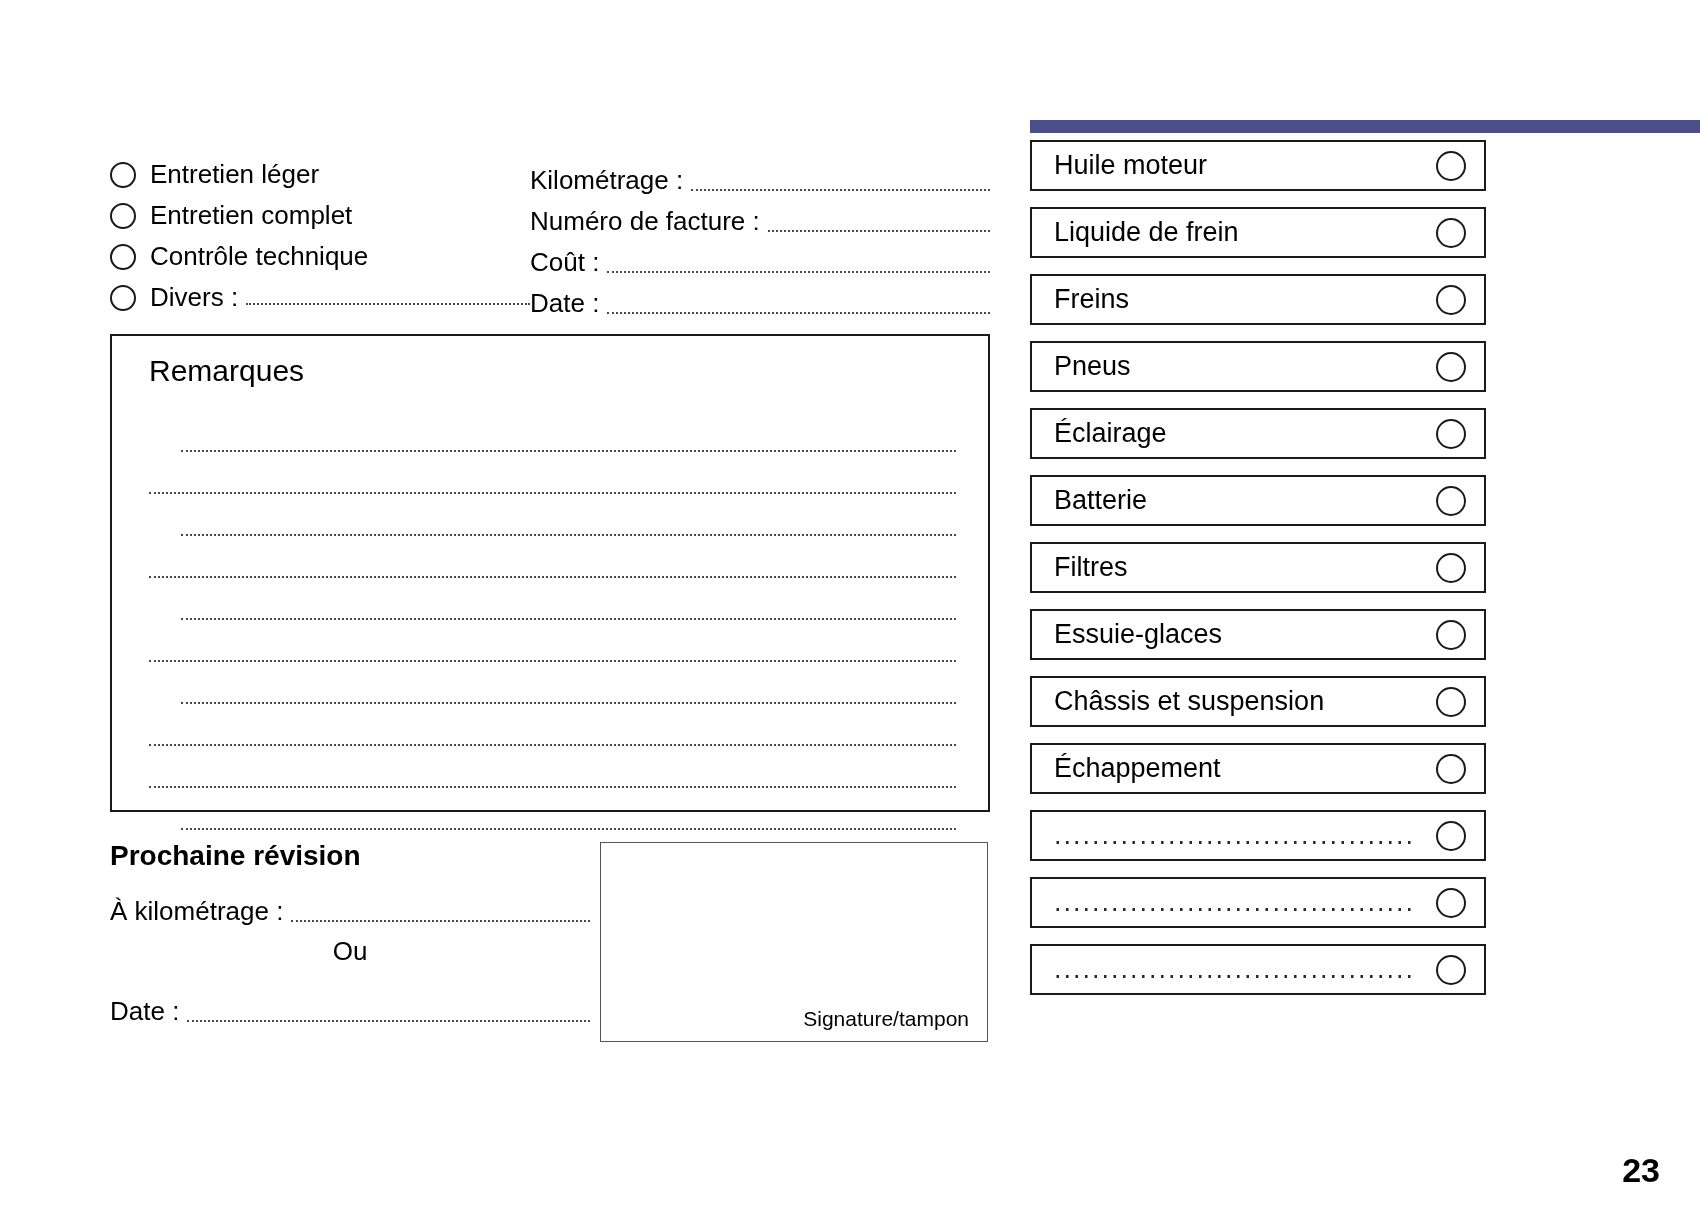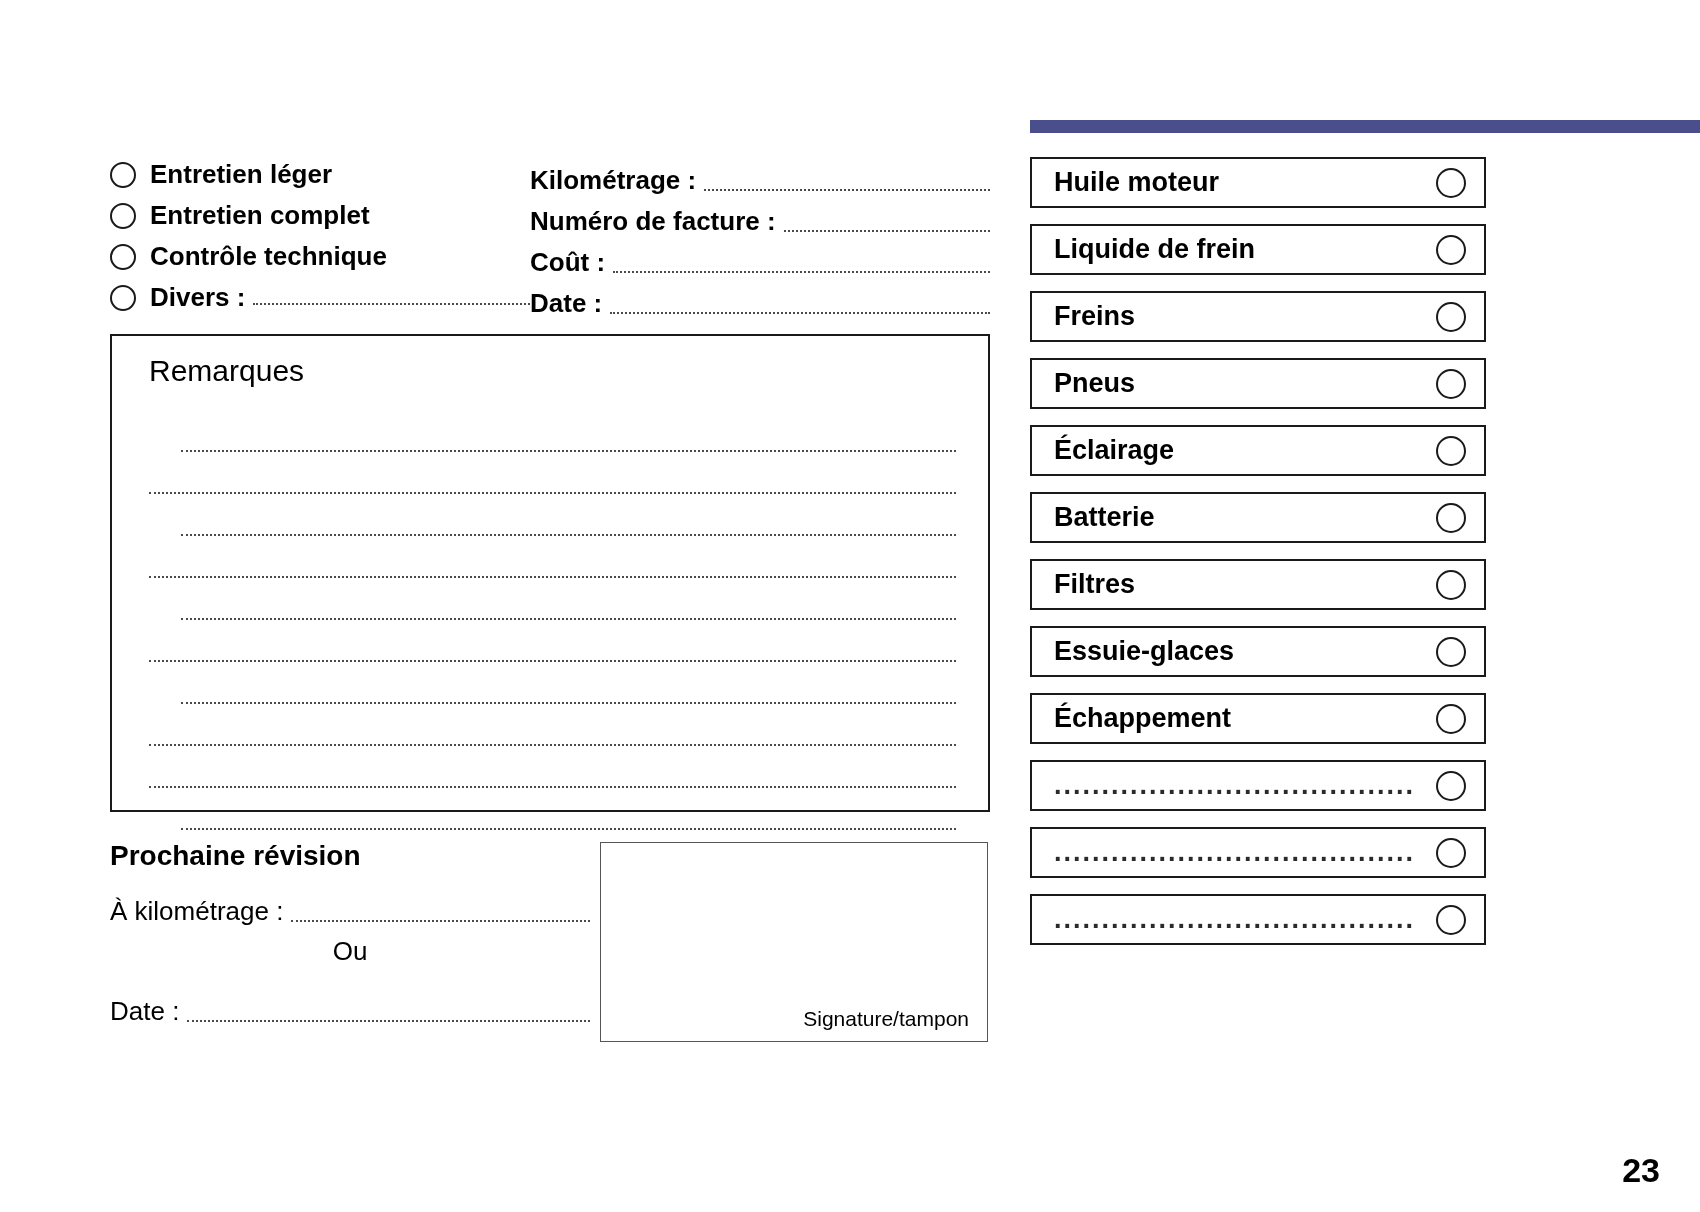--- a/index.html
+++ b/index.html
@@ -31,21 +31,20 @@
     position: absolute;
     left: 110px;
     top: 150px;
     width: 880px;
   }
 
   .top-grid {
     display: flex;
     flex-direction: row;
     align-items: flex-start;
-    font-weight: bold;
   }
   .checks {
     width: 420px;
     padding-top: 4px;
   }
   .check-row {
     display: flex;
     align-items: center;
     height: 41px;
     font-size: 26px;
@@ -152,23 +151,22 @@
     right: 18px;
     bottom: 10px;
     font-size: 21px;
     color: #000000;
   }
 
   
   .right-col {
     position: absolute;
     left: 1030px;
-    top: 157px;
+    top: 140px;
     width: 456px;
-    font-weight: bold;
   }
   .item-box {
     border: 2.5px solid #1a1a1a;
     height: 51px;
     margin-bottom: 16px;
     display: flex;
     align-items: center;
     justify-content: space-between;
     padding: 0 18px 0 22px;
     box-sizing: border-box;
@@ -305,20 +303,24 @@
   </div>
   <div class="item-box">
     <span>Filtres</span>
     <span class="circle"></span>
   </div>
   <div class="item-box">
     <span>Essuie-glaces</span>
     <span class="circle"></span>
   </div>
   <div class="item-box">
+    <span>Châssis et suspension</span>
+    <span class="circle"></span>
+  </div>
+  <div class="item-box">
     <span>Échappement</span>
     <span class="circle"></span>
   </div>
   <div class="item-box">
     <span class="item-dots">......................................</span>
     <span class="circle"></span>
   </div>
   <div class="item-box">
     <span class="item-dots">......................................</span>
     <span class="circle"></span>

